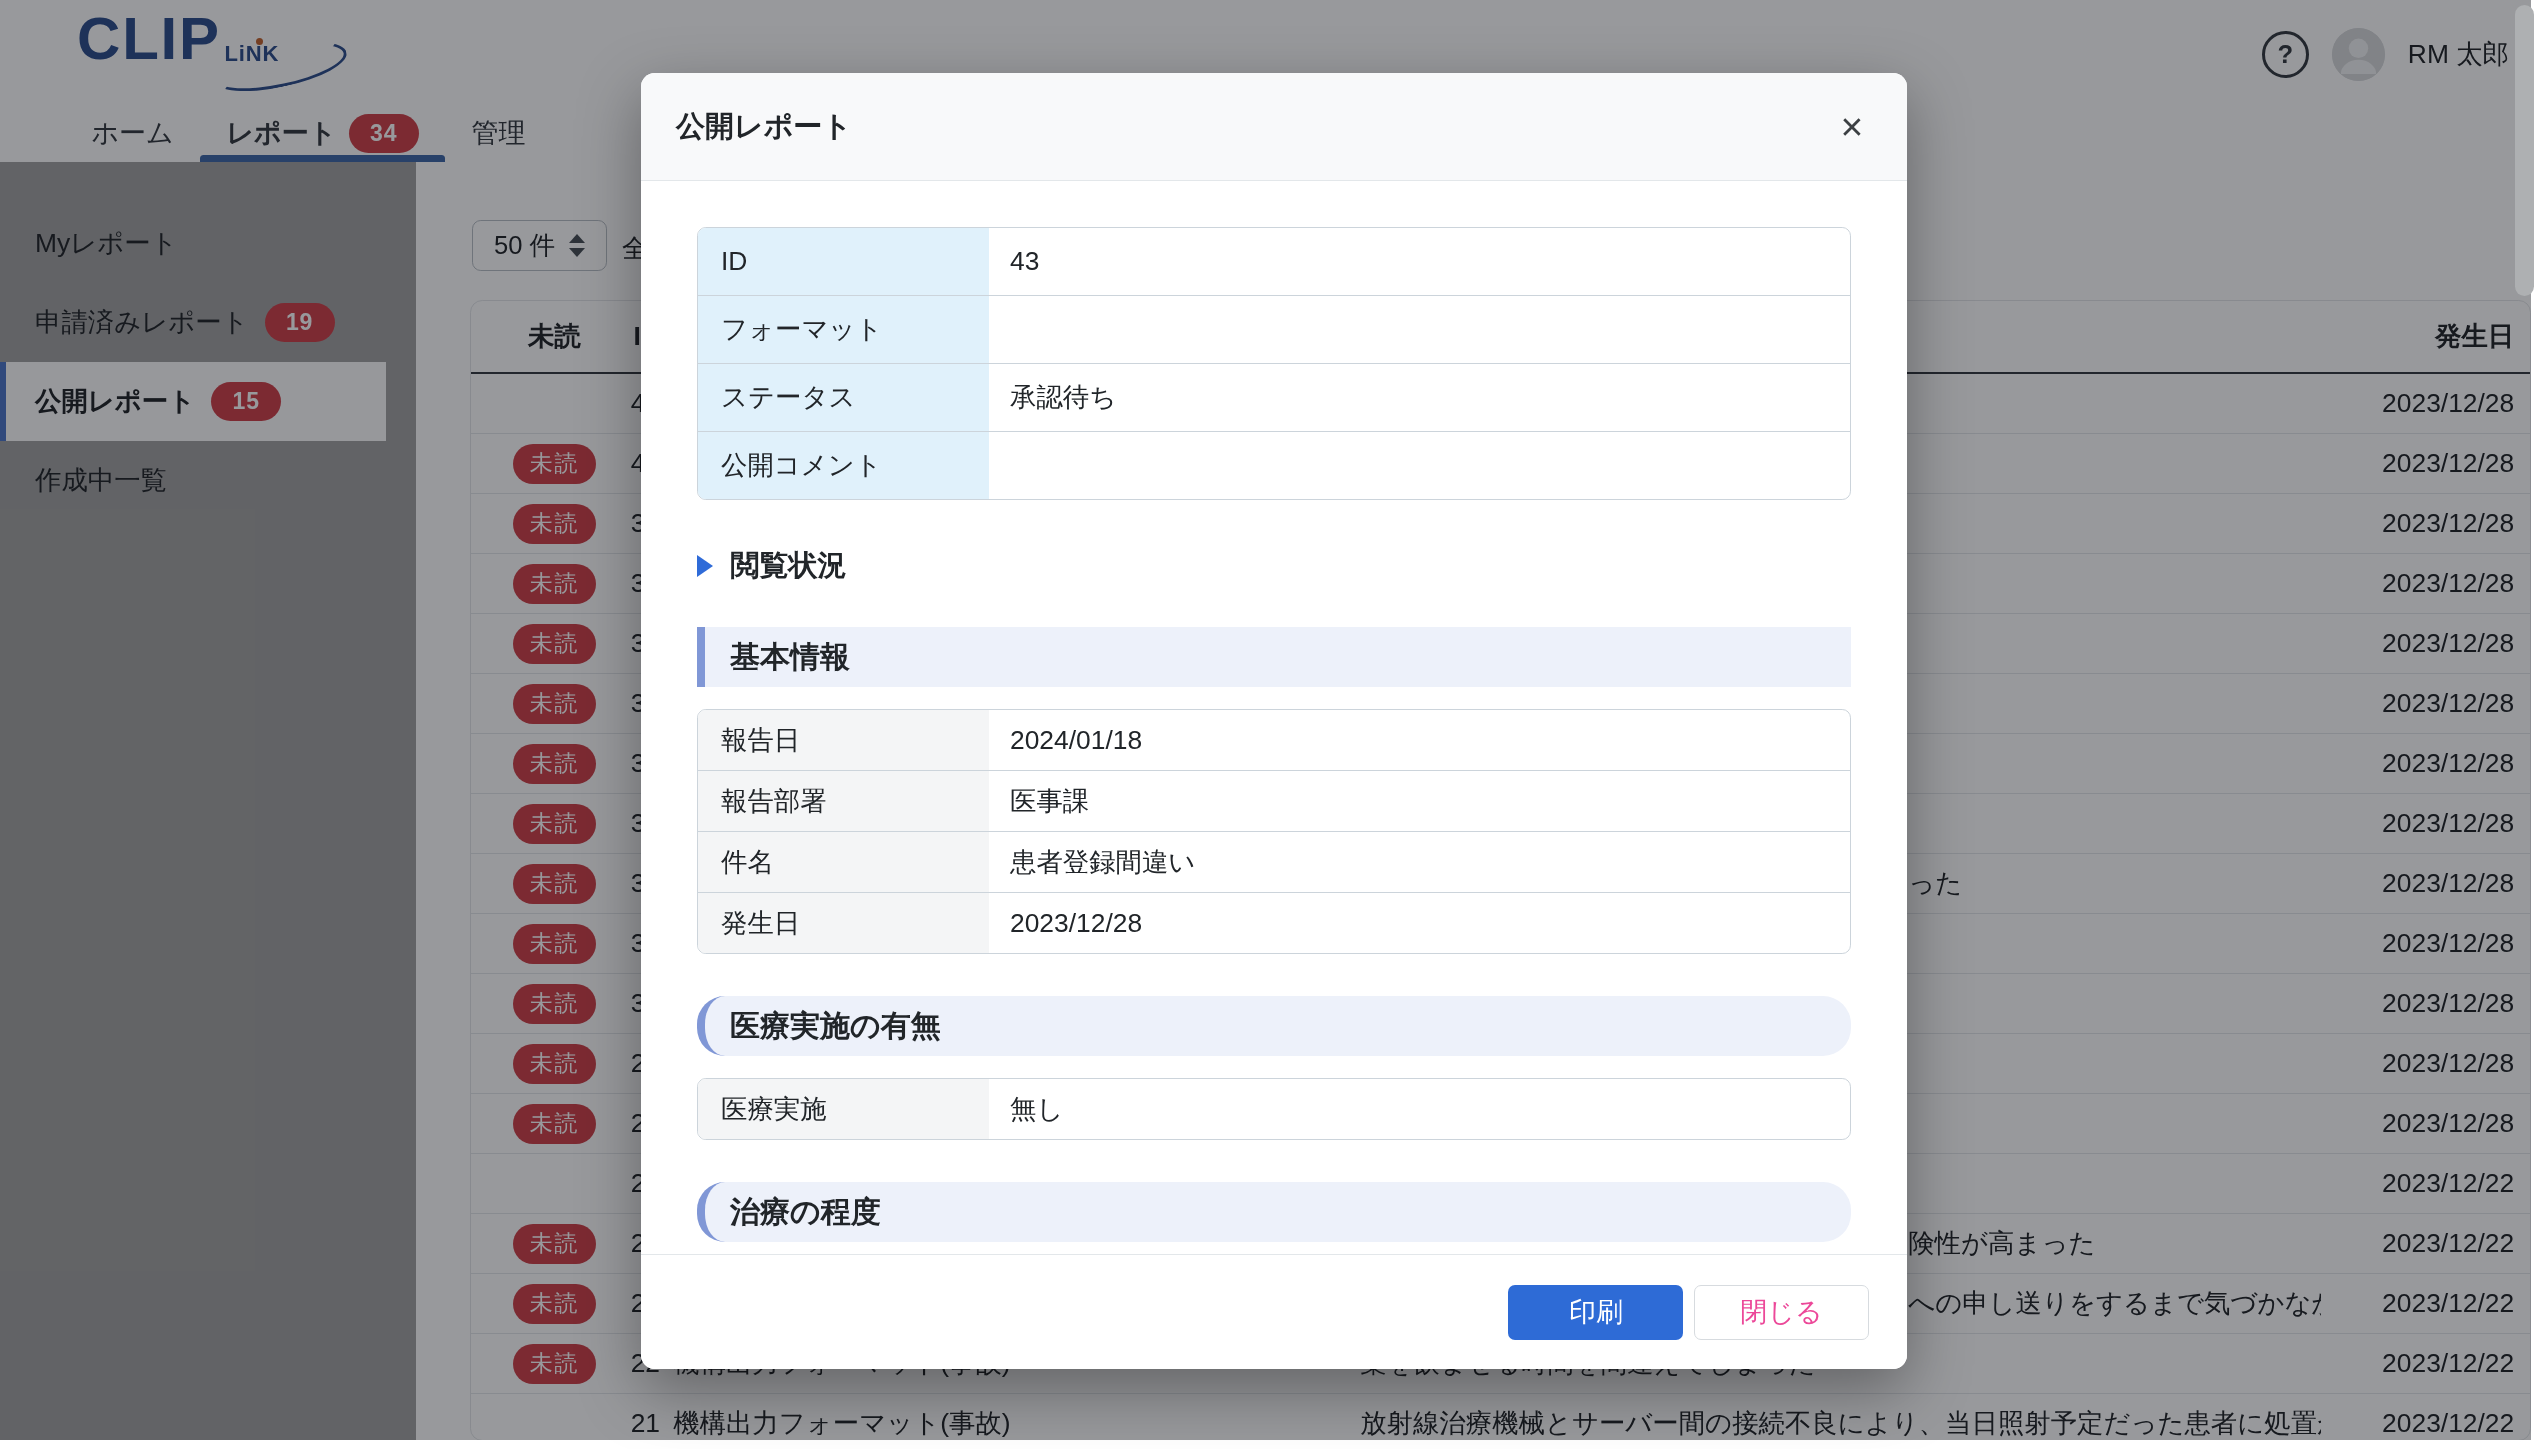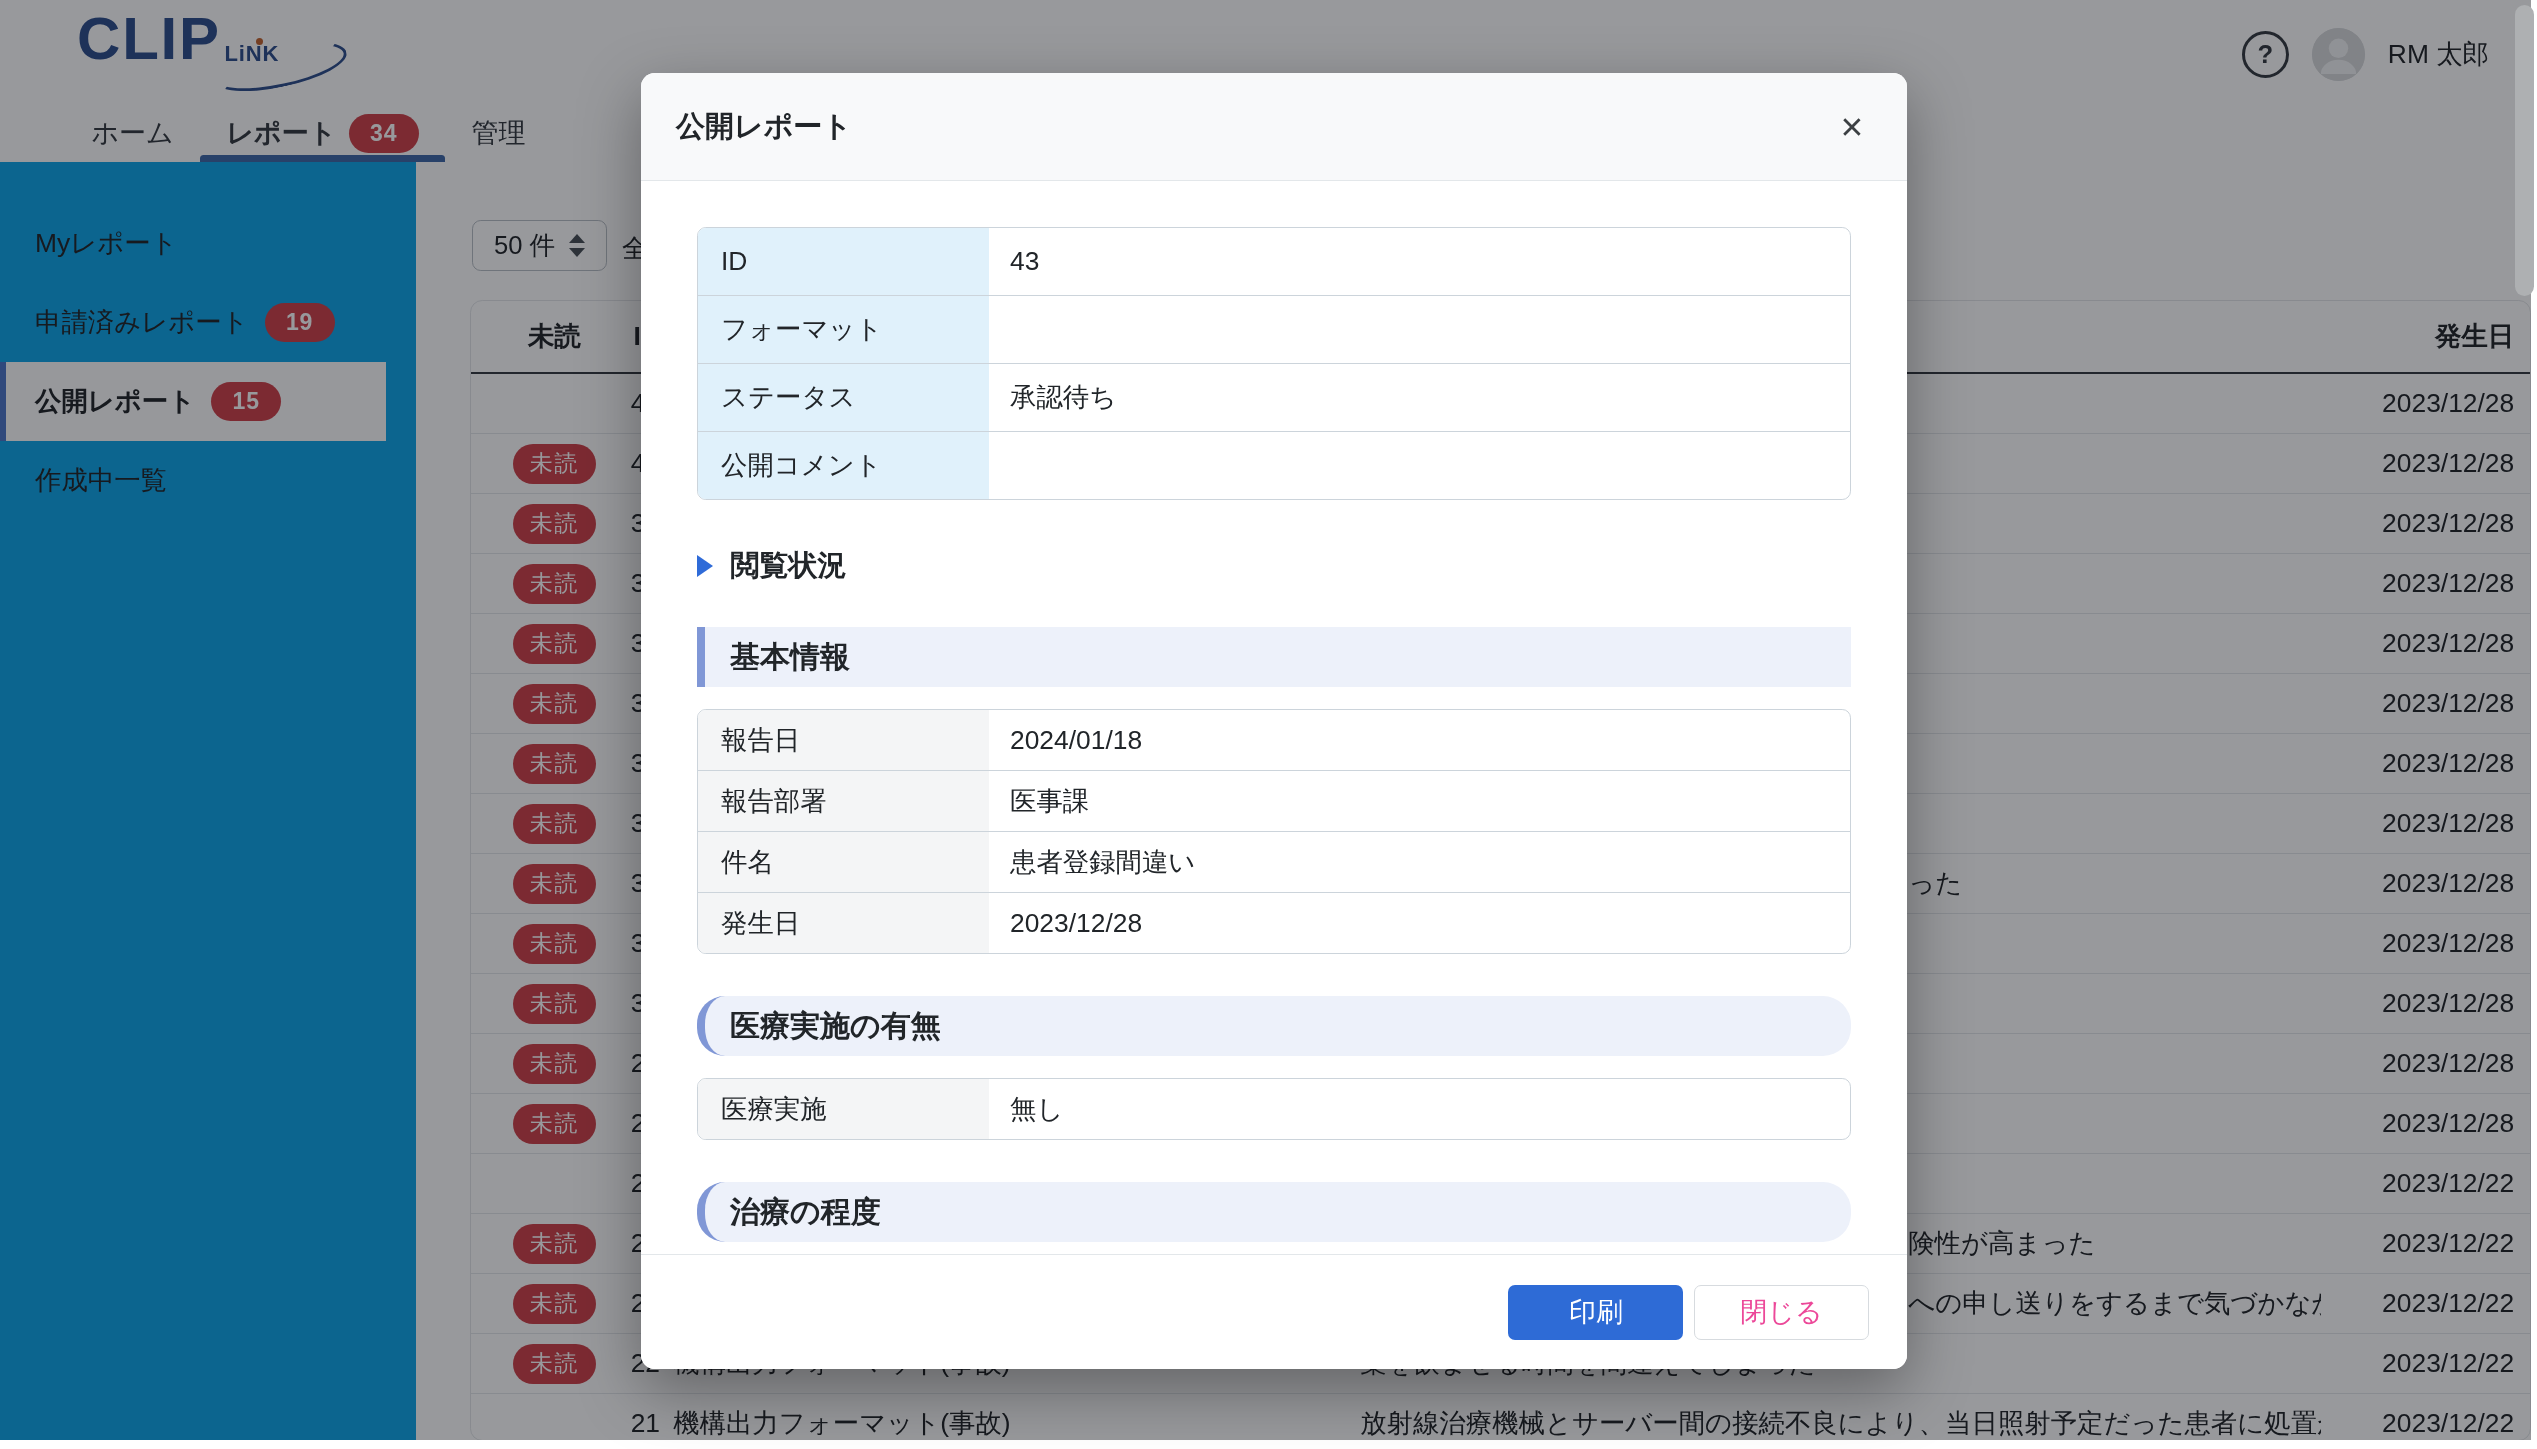--- a/index.html
+++ b/index.html
@@ -15,26 +15,26 @@
   .logo-dot{position:absolute;width:7px;height:7px;border-radius:50%;background:#c2622e;left:32px;top:-3.5px;z-index:3;}
   .logo-swoosh{position:absolute;left:-12.3px;top:5.3px;width:130px;height:35px;border:3.5px solid #2e4e8c;border-radius:50%;border-top-color:transparent;border-left-color:transparent;transform:rotate(-12deg);z-index:1;}
   .nav{position:absolute;left:53px;bottom:0;display:flex;align-items:stretch;height:58px;}
   .tab{position:relative;display:flex;align-items:center;gap:12.3px;padding:0 26.4px;font-size:27px;color:#343a40;cursor:pointer;}
   .tab.active{font-weight:700;}
   .tab.active::after{content:"";position:absolute;left:0;right:0;bottom:0;height:7px;background:#3e68a8;border-radius:3.5px 3.5px 0 0;}
   .pill{display:inline-flex;align-items:center;justify-content:center;min-width:42px;height:39px;padding:0 14px;border-radius:21px;background:#cf4149;color:#fff;font-size:23px;font-weight:700;letter-spacing:0.9px;}
   .topbar-right{position:absolute;right:49px;top:12.3px;display:flex;align-items:center;gap:23px;height:85px;}
   .help{width:41px;height:41px;border:3.5px solid #343a40;border-radius:50%;display:flex;align-items:center;justify-content:center;font-size:25.6px;font-weight:700;color:#343a40;cursor:pointer;}
   .avatar{width:53px;height:53px;border-radius:50%;background:#d7d9db;overflow:hidden;display:flex;align-items:center;justify-content:center;}
-  .user{display:flex;align-items:center;gap:27px;cursor:pointer;}
+  .user{display:flex;align-items:center;gap:7px;cursor:pointer;}
   .user-name{font-size:26.4px;color:#212529;}
   .caret-down{width:0;height:0;border-left:9.7px solid transparent;border-right:9.7px solid transparent;border-top:11.5px solid #343a40;}
 
   
-  .sidebar{position:absolute;left:0;top:162px;bottom:4px;width:416px;background:#0ea5e9;padding-top:42px;box-sizing:border-box;z-index:1;}
+  .sidebar{position:absolute;left:0;top:162px;bottom:4px;width:416px;background:#a3a3a3;padding-top:42px;box-sizing:border-box;z-index:1;}
   .side-item{display:flex;align-items:center;height:79px;padding-left:35px;font-size:26.4px;color:#212529;cursor:pointer;box-sizing:border-box;}
   .side-item.active{background:#fdfdfe;border-left:6.2px solid #4d76c9;padding-left:29px;font-weight:700;width:386px;}
   .side-item .pill{margin-left:16px;}
 
   
   .content{position:absolute;left:416px;top:162px;right:0;bottom:0;background:#fff;z-index:1;}
   .pagesize{position:absolute;left:472px;top:220px;width:135px;height:51px;border:1.8px solid #b9bfc6;border-radius:8.8px;display:flex;align-items:center;justify-content:center;gap:14px;font-size:25.6px;color:#212529;background:#fff;cursor:pointer;box-sizing:border-box;z-index:1;}
   .stepper{display:flex;flex-direction:column;gap:4.4px;}
   .tri-up{width:0;height:0;border-left:8px solid transparent;border-right:8px solid transparent;border-bottom:9.7px solid #495057;}
   .tri-dn{width:0;height:0;border-left:8px solid transparent;border-right:8px solid transparent;border-top:9.7px solid #495057;}

